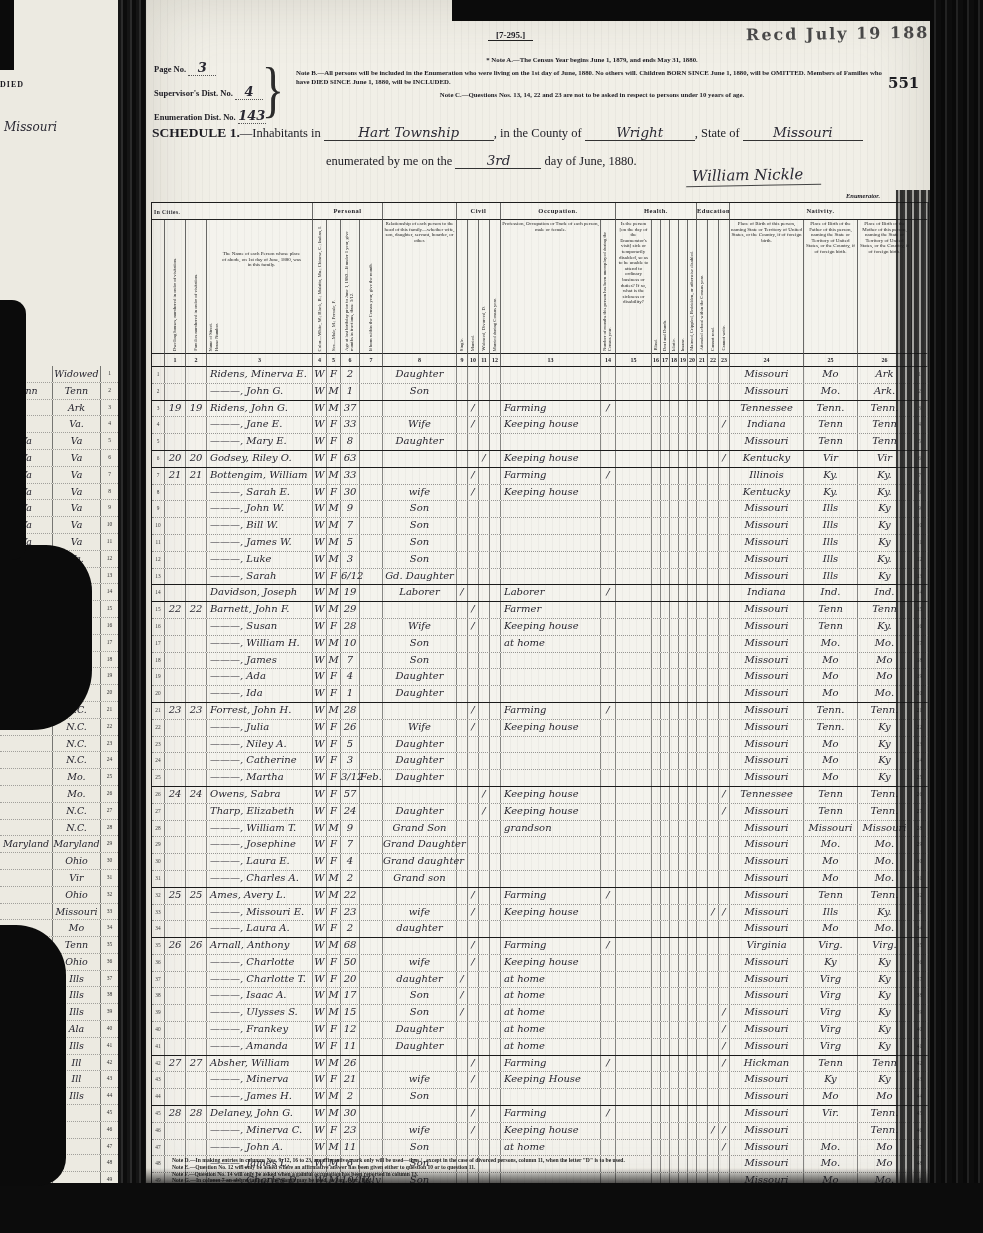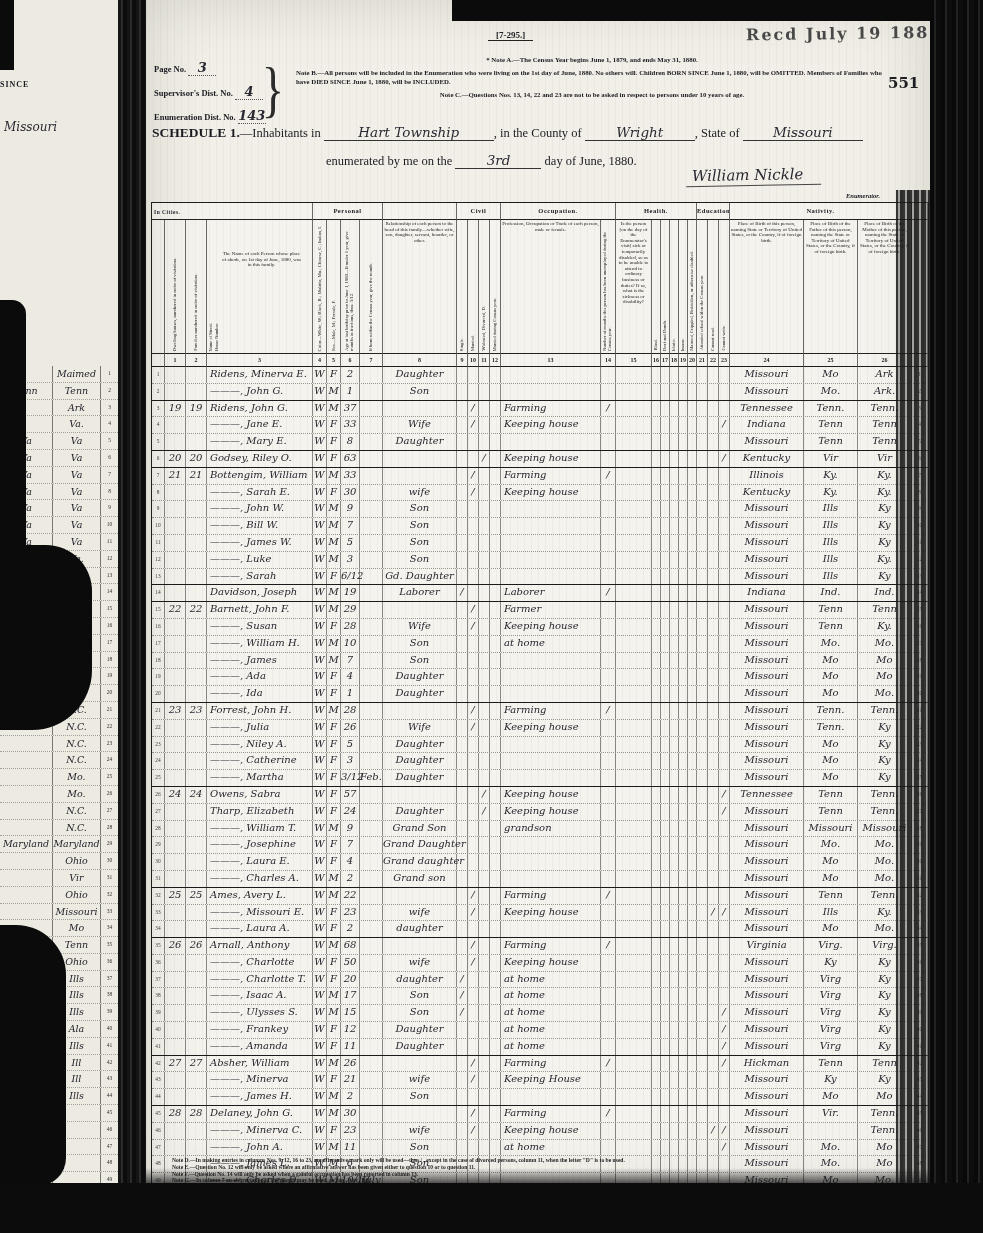--- a/index.html
+++ b/index.html
@@ -87,26 +87,26 @@
   #bottom-band{position:absolute;left:0;top:1183px;width:983px;height:50px;background:#0c0c0c;}
   #bottom-smudge{position:absolute;left:146px;top:1168px;width:784px;height:18px;background:
      linear-gradient(180deg,rgba(40,40,40,0),rgba(20,20,20,.85));}
 </style>
 </head>
 <body>
 
 <div id="scan">
 
   <div id="left-page">
-    <div class="frag-since printed">SINCE</div>
+    <div class="frag-since printed">DIED</div>
     <div class="frag-script">Missouri</div>
     <div id="lp-rows">
         <div class="lp-row">
           <div class="lp-a"></div>
-          <div class="lp-b">Maimed</div>
+          <div class="lp-b">Widowed</div>
           <div class="lp-n">1</div>
         </div>
         <div class="lp-row">
           <div class="lp-a">Tenn</div>
           <div class="lp-b">Tenn</div>
           <div class="lp-n">2</div>
         </div>
         <div class="lp-row">
           <div class="lp-a"></div>
           <div class="lp-b">Ark</div>

